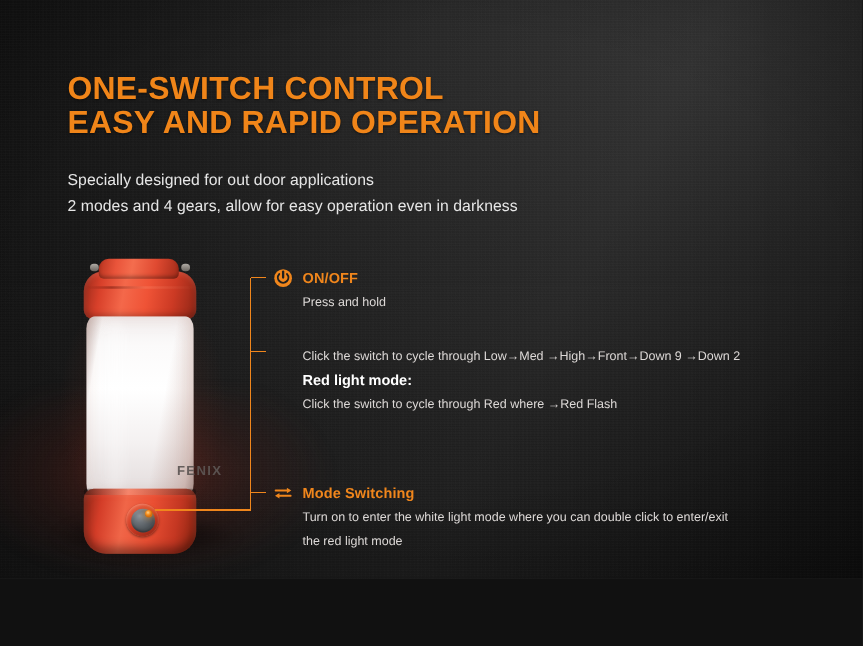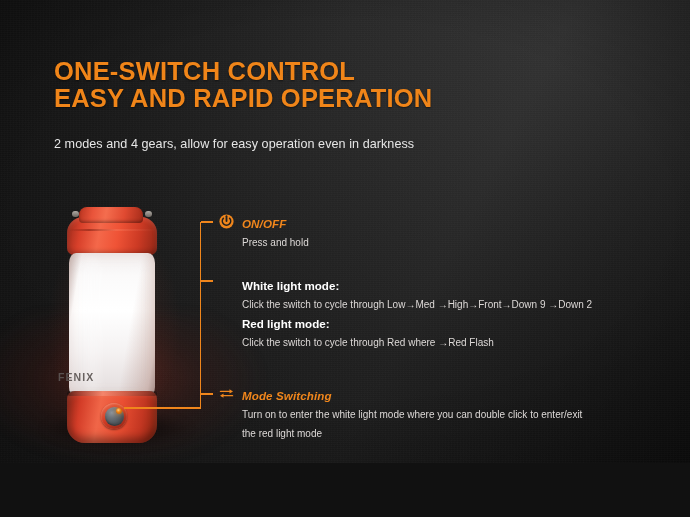--- a/index.html
+++ b/index.html
@@ -173,21 +173,21 @@
     border-radius: 11px;
     background: linear-gradient(90deg, rgba(255,255,255,0.0) 0%, rgba(255,255,255,0.55) 45%, rgba(255,255,255,0.0) 100%);
     filter: blur(3px);
     opacity: 0.5;
   }
   .logo {
     position: absolute;
     left: 0;
     top: 166px;
     width: 120px;
-    text-align: left;
+    text-align: right;
     color: #5d5654;
     font-size: 10.5px;
     font-weight: bold;
     letter-spacing: 1.1px;
     opacity: 0.92;
   }
 
   
   .base-body {
     position: absolute;
@@ -241,23 +241,22 @@
 
   
   .connector { position: absolute; left: 0; top: 0; }
 
   
   .ann-list { position: absolute; left: 218px; top: 0; }
   .ann-item { position: absolute; }
   .ann-head {
     position: relative;
     display: flex;
-    align-items: flex-end;
+    align-items: center;
     height: 16px;
-    font-style: italic;
   }
   .ann-icon {
     width: 17px;
     height: 17px;
     margin-right: 7px;
     flex: 0 0 17px;
     display: block;
   }
   .ann-title {
     color: #F0861C;
@@ -292,20 +291,21 @@
   <div class="bg-noise"></div>
   <div class="bg-vignette"></div>
   <div class="bg-floorglow"></div>
 
   <div class="title">
     <span class="title-line">ONE-SWITCH CONTROL</span>
     <span class="title-line">EASY AND RAPID OPERATION</span>
   </div>
 
   <div class="subtitle">
+    <span class="subtitle-line">Specially designed for out door applications</span>
     <span class="subtitle-line">2 modes and 4 gears, allow for easy operation even in darkness</span>
   </div>
 
   <div class="product">
     <div class="lamp-halo"></div>
     <div class="lamp-shadow"></div>
     <div class="cap-body"></div>
     <div class="cap-lid"></div>
     <div class="hinge left"></div>
     <div class="hinge right"></div>
@@ -346,21 +346,20 @@
         </svg>
         <span class="ann-title">ON/OFF</span>
       </div>
       <div class="ann-body">
         <div class="ann-line">Press and hold</div>
       </div>
     </div>
 
     <div class="ann-item" style="top:273px;">
       <div class="ann-body">
-        <div class="ann-sub">White light mode:</div>
         <div class="ann-line">Click the switch to cycle through Low→Med →High→Front→Down 9 →Down 2</div>
         <div class="ann-sub">Red light mode:</div>
         <div class="ann-line">Click the switch to cycle through Red where →Red Flash</div>
       </div>
     </div>
 
     <div class="ann-item" style="top:386px;">
       <div class="ann-head">
         <svg class="ann-icon" viewBox="0 0 24 24">
           <g fill="none" stroke="#F0861C" stroke-width="2.1" stroke-linecap="round">

